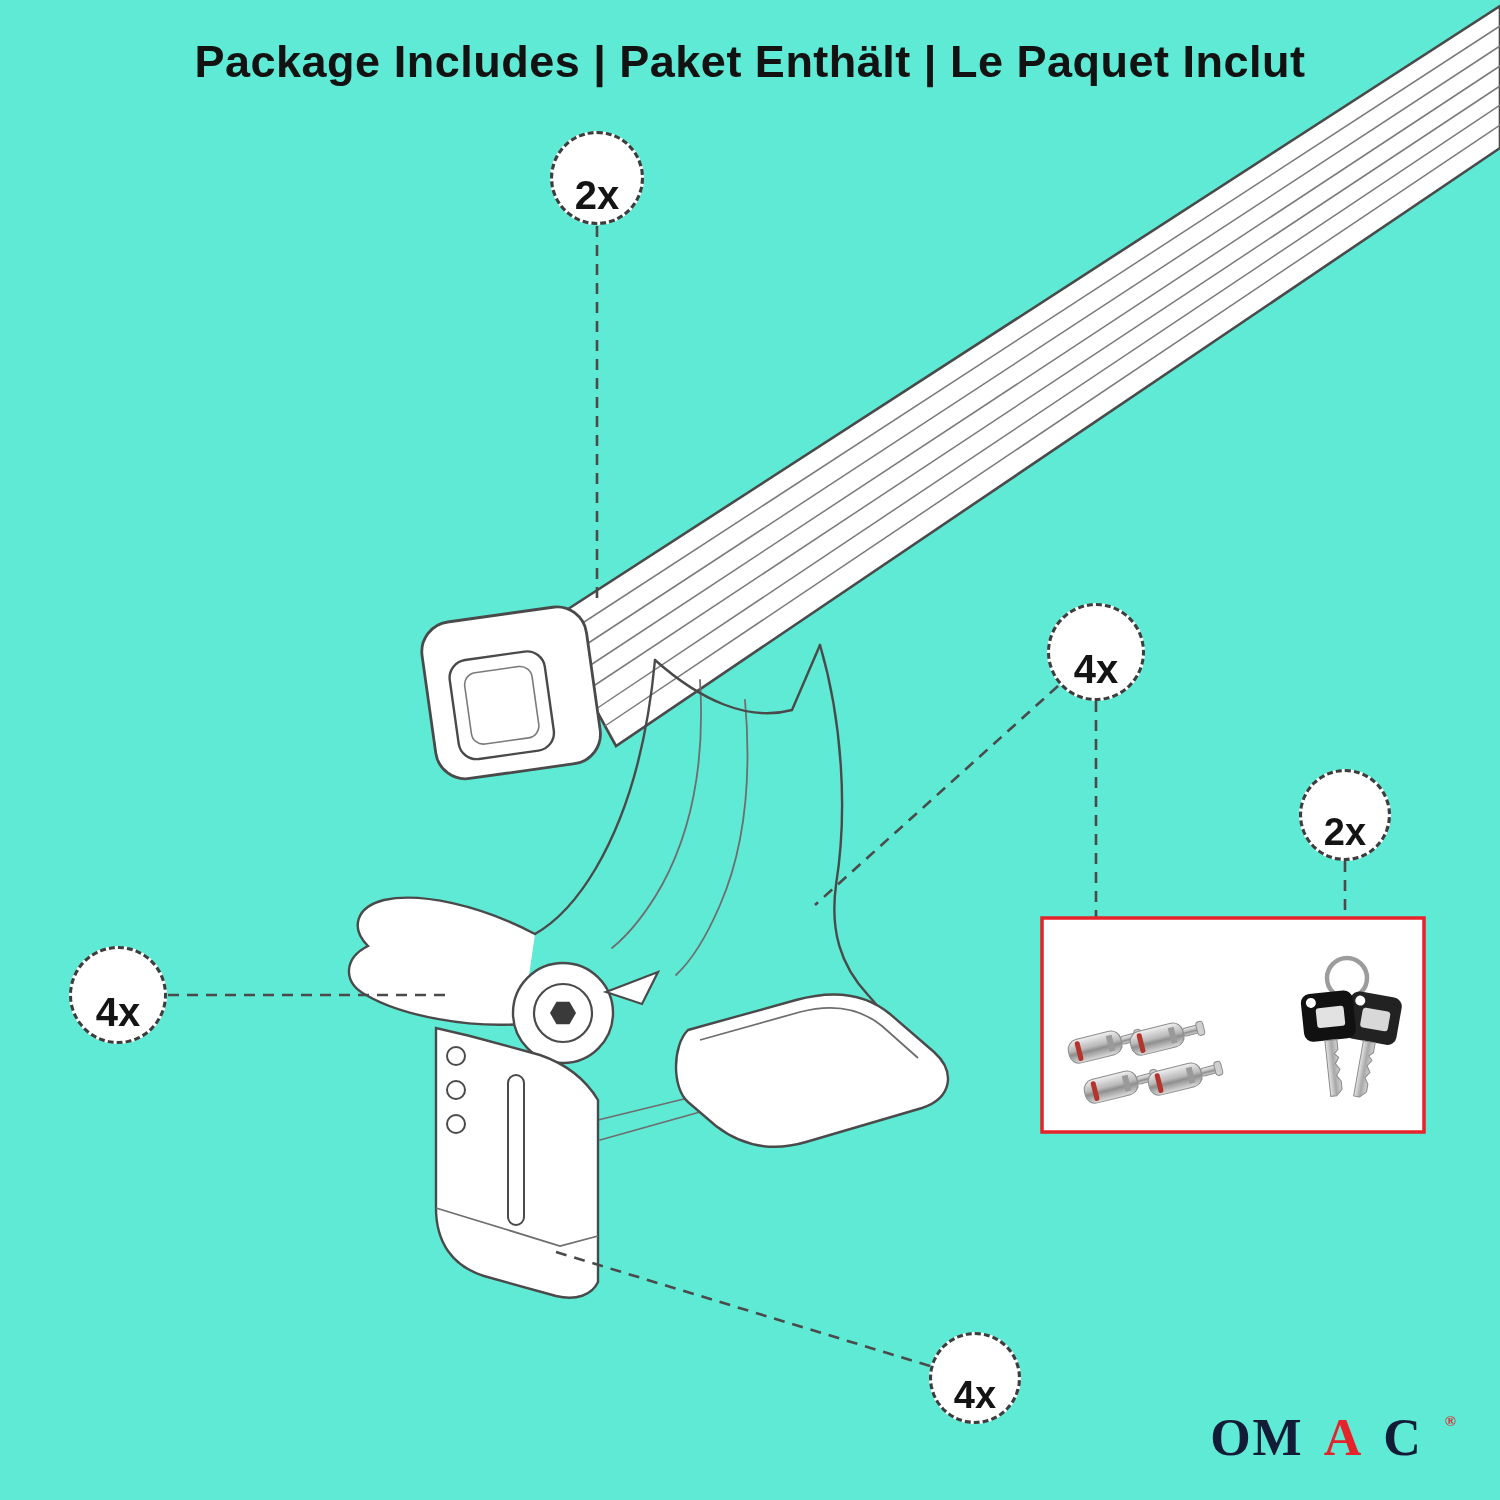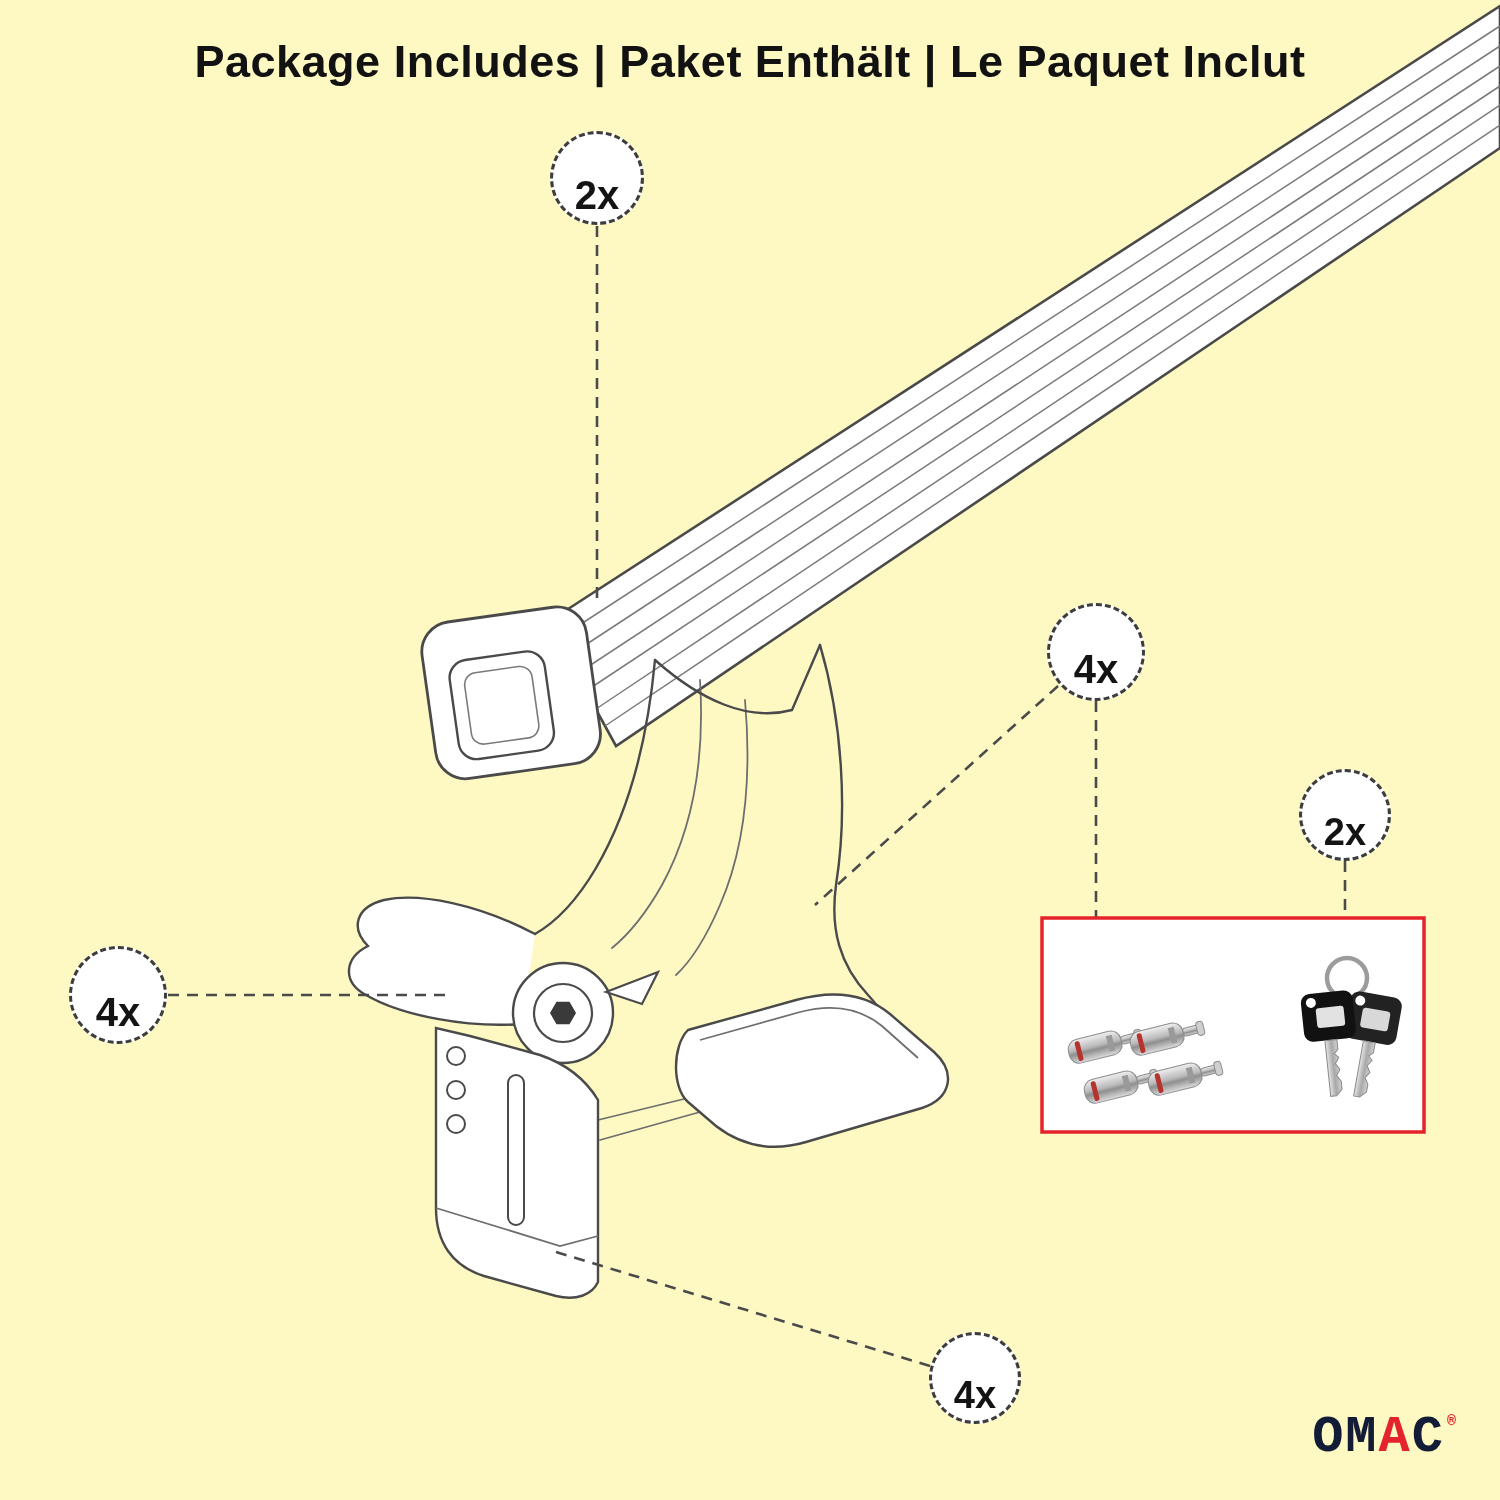--- a/index.html
+++ b/index.html
@@ -1,17 +1,17 @@
 <!DOCTYPE html>
 <html><head>
 <meta charset="utf-8">
 <style>
   html,body{margin:0;padding:0;background:#fff;}
   .canvas{
-    position:relative;width:1500px;height:1500px;background:#fef9c3;overflow:hidden;
+    position:relative;width:1500px;height:1500px;background:#5eead4;overflow:hidden;
     font-family:"Liberation Sans", sans-serif;
   }
   .title{
     position:absolute;left:0;right:0;top:36px;margin:0;text-align:center;
     font-size:45px;font-weight:600;letter-spacing:.5px;color:#121212;
     font-family:"Liberation Sans", sans-serif;
   }
   svg.art{position:absolute;left:0;top:0;}
   .callout{
     position:absolute;background:#fff;border:3.5px dashed #3d3d3d;border-radius:50%;
@@ -20,21 +20,22 @@
   }
   .callout span{transform:translateY(-1px);margin-top:37px;}
   .co-crossbar{left:550px;top:131px;width:94px;height:94px;font-size:40px;}
   .co-lockbolts{left:1047px;top:603px;width:98px;height:98px;font-size:40px;}
   .co-keys{left:1299px;top:769px;width:92px;height:92px;font-size:38px;}
   .co-foot{left:69px;top:946px;width:98px;height:98px;font-size:40px;}
   .co-clamps{left:929px;top:1332px;width:92px;height:92px;font-size:38px;}
   .logo{
     position:absolute;right:42px;bottom:36px;display:flex;align-items:flex-start;
     font-weight:800;font-size:52px;letter-spacing:2px;line-height:1;
-    font-family:Liberation Mono, monospace;
+    font-family:Liberation Serif, serif;
+    gap:20px;
   }
   .logo .dark{color:#131c36;}
   .logo .red{color:#e5232b;}
   .logo .reg{font-size:15px;font-weight:700;color:#e5232b;margin-top:2px;margin-left:2px;}
 </style>
 </head>
 <body>
 
 <div class="canvas">
 

